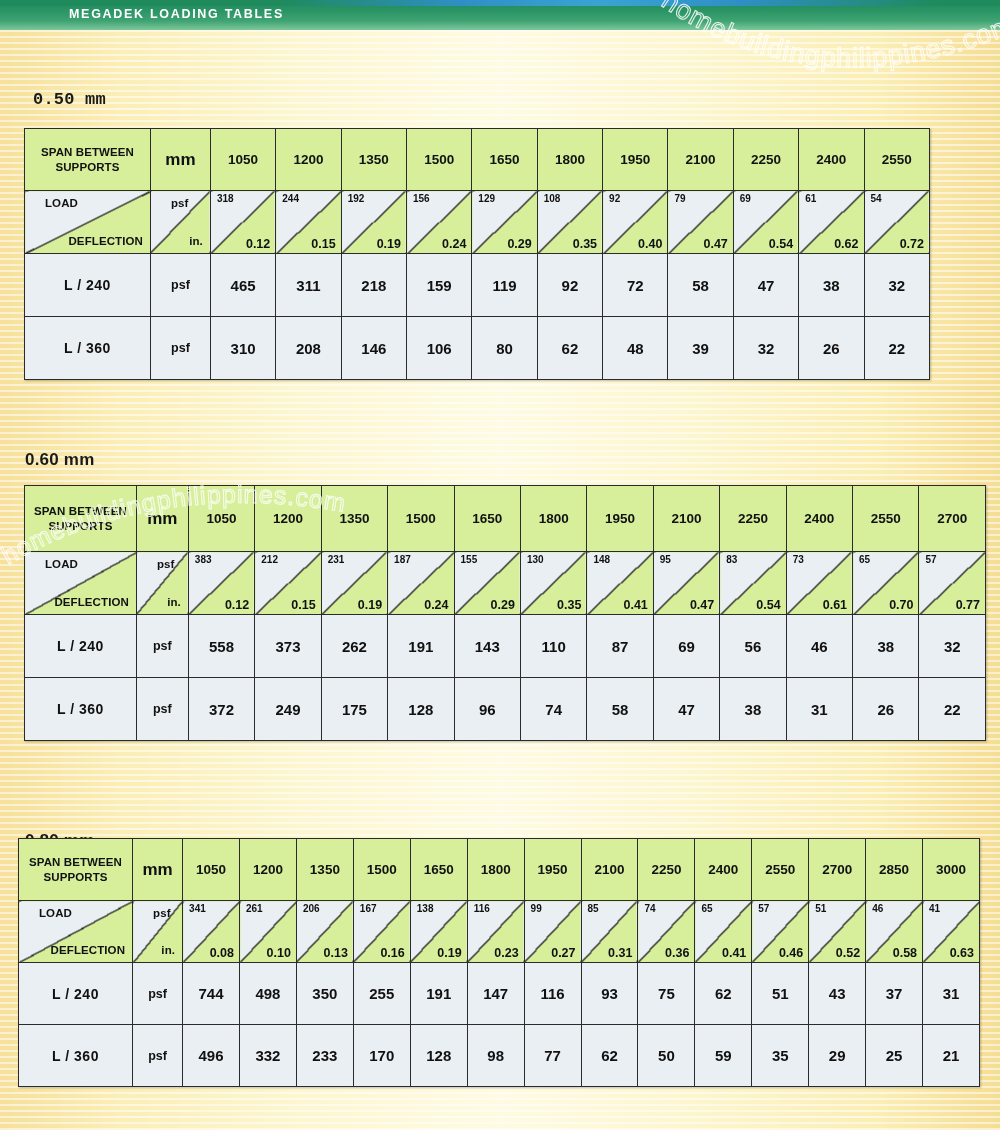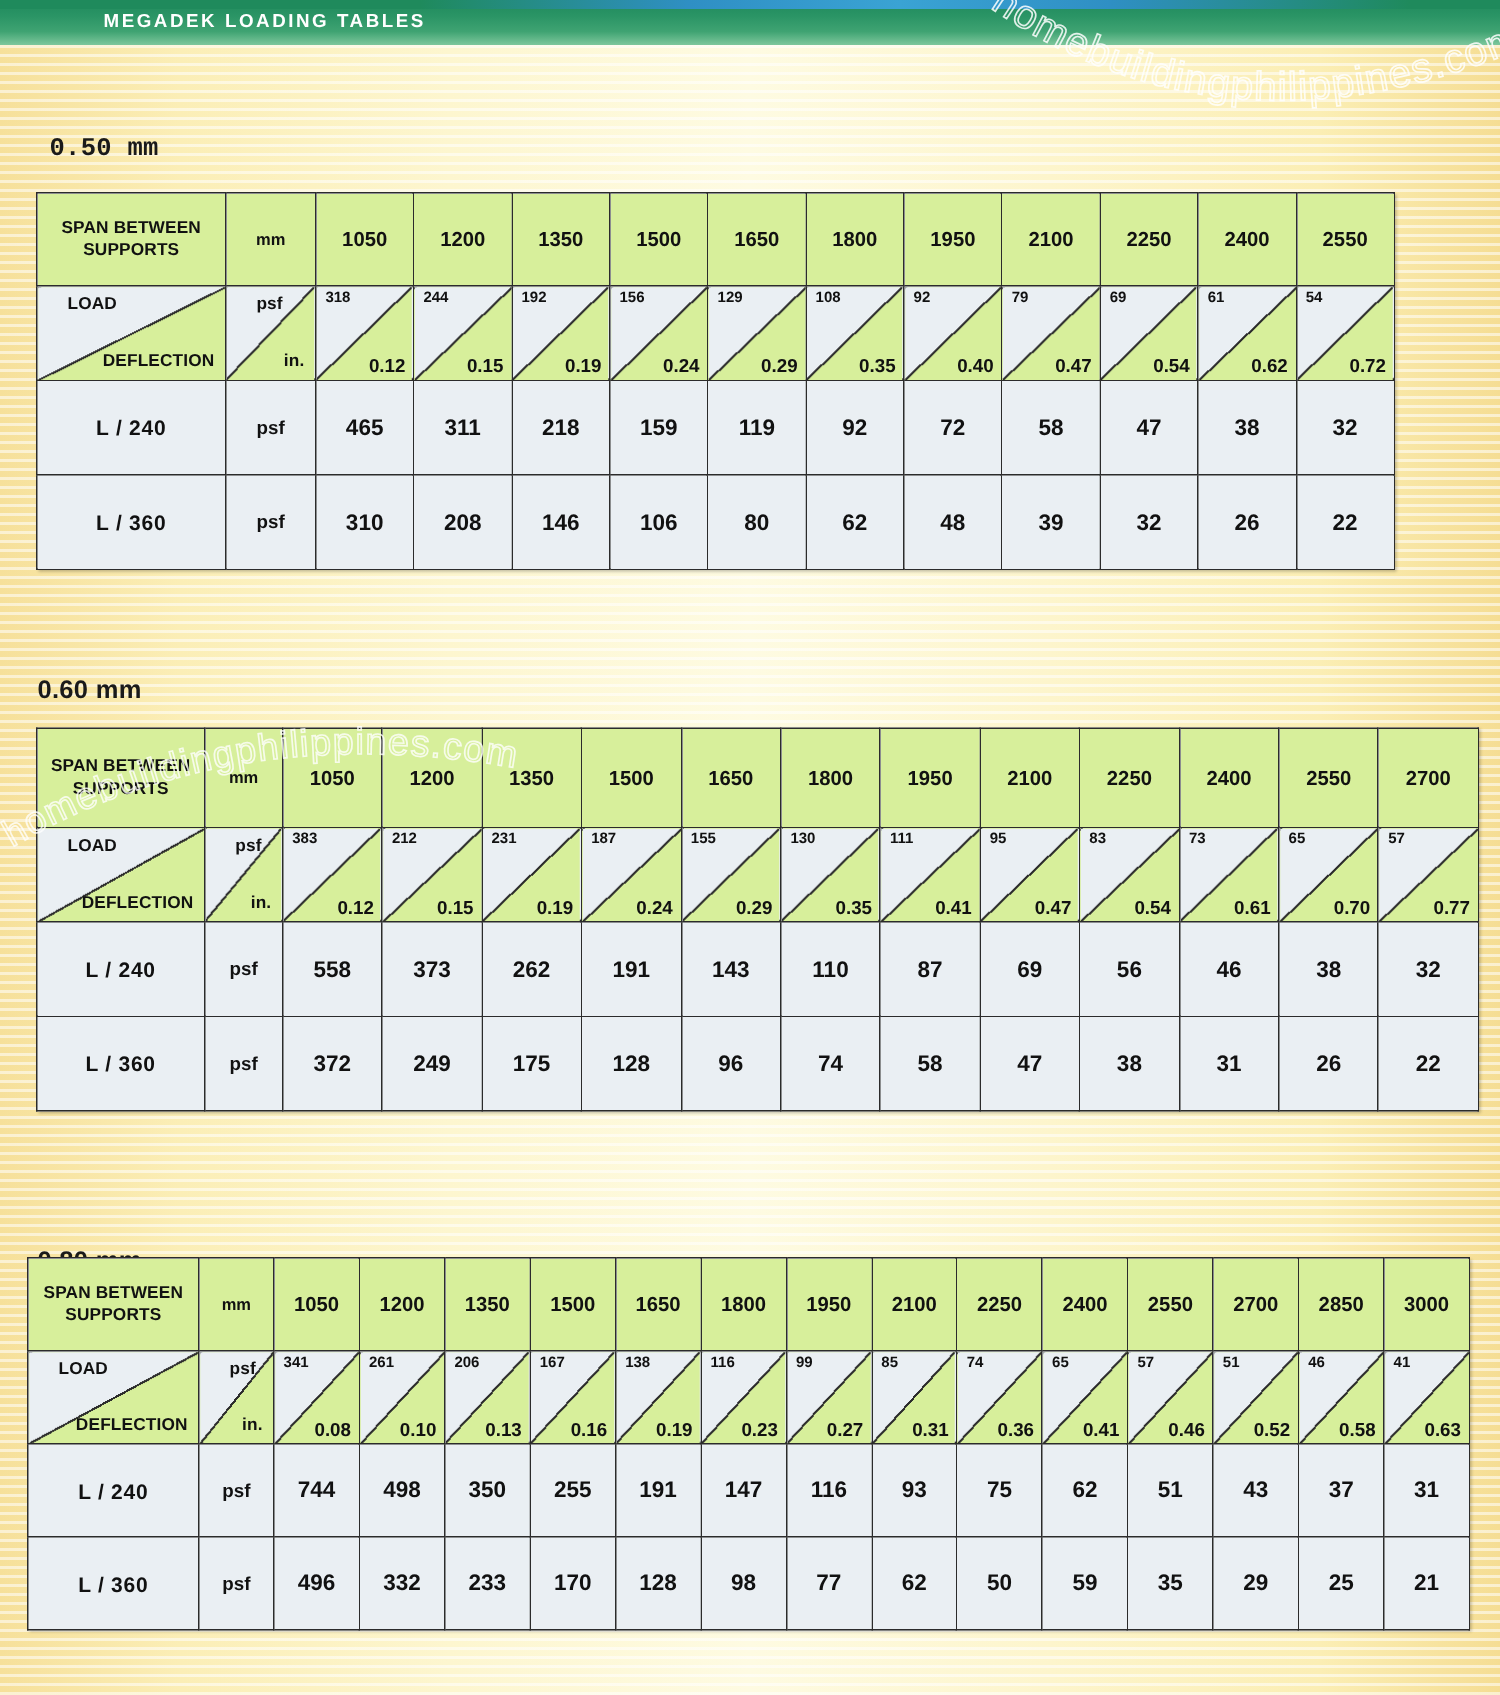--- a/index.html
+++ b/index.html
@@ -62,21 +62,21 @@
   table.lt td {
     border:1.3px solid #2b2b2b;
     text-align:center; vertical-align:middle;
     color:#111; font-weight:bold;
     padding:0; position:relative;
   }
   table.lt td.green { background:#d7ef9b; }
   table.lt td.plain { background:#eaeff3; }
 
   td.span-hdr { font-size:11.5px; line-height:1.25; letter-spacing:0.1px; }
-  td.unit-hdr { font-size:11px;margin-left:16px; }
+  td.unit-hdr { font-size:17px;margin-left:16px; }
   td.num-hdr  { font-size:13.5px; }
 
   
   td.diag {
     background:
       linear-gradient(to bottom right,
         #eaeff3 0%, #eaeff3 calc(50% - 0.7px),
         #2b2b2b calc(50% - 0.7px), #2b2b2b calc(50% + 0.7px),
         #d7ef9b calc(50% + 0.7px), #d7ef9b 100%);
   }
@@ -285,21 +285,21 @@
           </td>
         <td class="diag datacell">
             <span class="tl">155</span>
             <span class="br">0.29</span>
           </td>
         <td class="diag datacell">
             <span class="tl">130</span>
             <span class="br">0.35</span>
           </td>
         <td class="diag datacell">
-            <span class="tl">111</span>
+            <span class="tl">148</span>
             <span class="br">0.41</span>
           </td>
         <td class="diag datacell">
             <span class="tl">95</span>
             <span class="br">0.47</span>
           </td>
         <td class="diag datacell">
             <span class="tl">83</span>
             <span class="br">0.54</span>
           </td>

